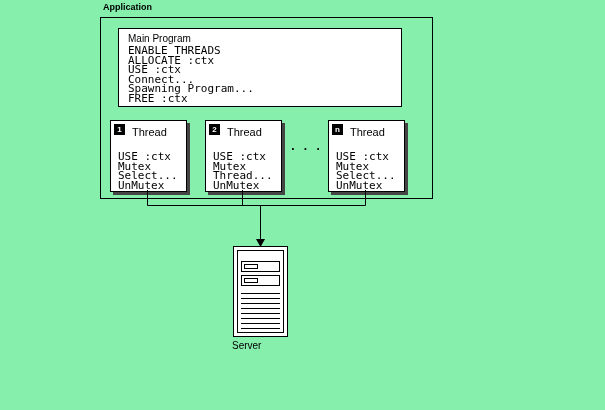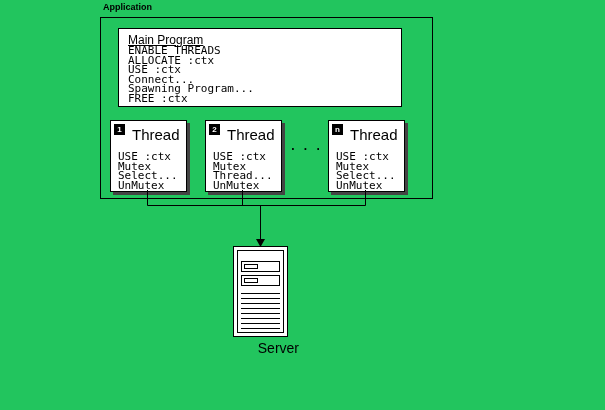--- a/index.html
+++ b/index.html
@@ -1,30 +1,30 @@
 <!DOCTYPE html>
 <html><head>
 <meta charset="utf-8">
 <style>
   html,body{margin:0;padding:0;background:#ffffff;}
-  .canvas{position:relative;width:605px;height:410px;background:#22c55e;font-family:"Liberation Sans",sans-serif;color:#000;overflow:hidden;}
+  .canvas{position:relative;width:605px;height:410px;background:#86efac;font-family:"Liberation Sans",sans-serif;color:#000;overflow:hidden;}
   .app-label{position:absolute;left:103px;top:2px;font-size:9px;font-weight:bold;}
   .app-box{position:absolute;left:100px;top:17px;width:331px;height:180px;border:1px solid #000;}
   .main-box{position:absolute;left:118px;top:28px;width:282px;height:77px;border:1px solid #000;background:#fff;}
-  .main-title{position:absolute;left:9px;top:4px;font-size:12px;text-decoration:underline;}
+  .main-title{position:absolute;left:9px;top:4px;font-size:10px;}
   .code{font-family:"DejaVu Sans Mono","Liberation Mono",monospace;font-size:11px;line-height:9.5px;}
   .main-code{position:absolute;left:9px;top:17px;}
   .thread-box{position:absolute;top:120px;width:75px;height:70px;border:1px solid #000;background:#fff;box-shadow:3px 3px 0 #444;}
   .t1{left:110px;}.t2{left:205px;}.tn{left:328px;}
   .badge{position:absolute;left:3px;top:3px;width:11px;height:11px;background:#000;color:#fff;font-size:8px;font-weight:bold;text-align:center;line-height:11px;}
-  .thread-label{position:absolute;left:21px;top:5px;font-size:15px;text-align:right;}
+  .thread-label{position:absolute;left:21px;top:5px;font-size:11px;text-align:right;}
   .thread-code{position:absolute;left:7px;top:31px;}
   .ellipsis{position:absolute;left:284px;top:139px;width:46px;text-align:center;font-size:12px;font-weight:bold;letter-spacing:3px;white-space:nowrap;}
   .overlay{position:absolute;left:0;top:0;pointer-events:none;}
-  .server-label{position:absolute;left:238px;top:340px;width:61px;text-align:right;font-size:14px;}
+  .server-label{position:absolute;left:232px;top:340px;width:61px;text-align:left;font-size:10px;}
 </style>
 </head>
 <body>
 
 <div class="canvas">
 
   <div class="app-label">Application</div>
   <div class="app-box"></div>
 
   <div class="main-box">

